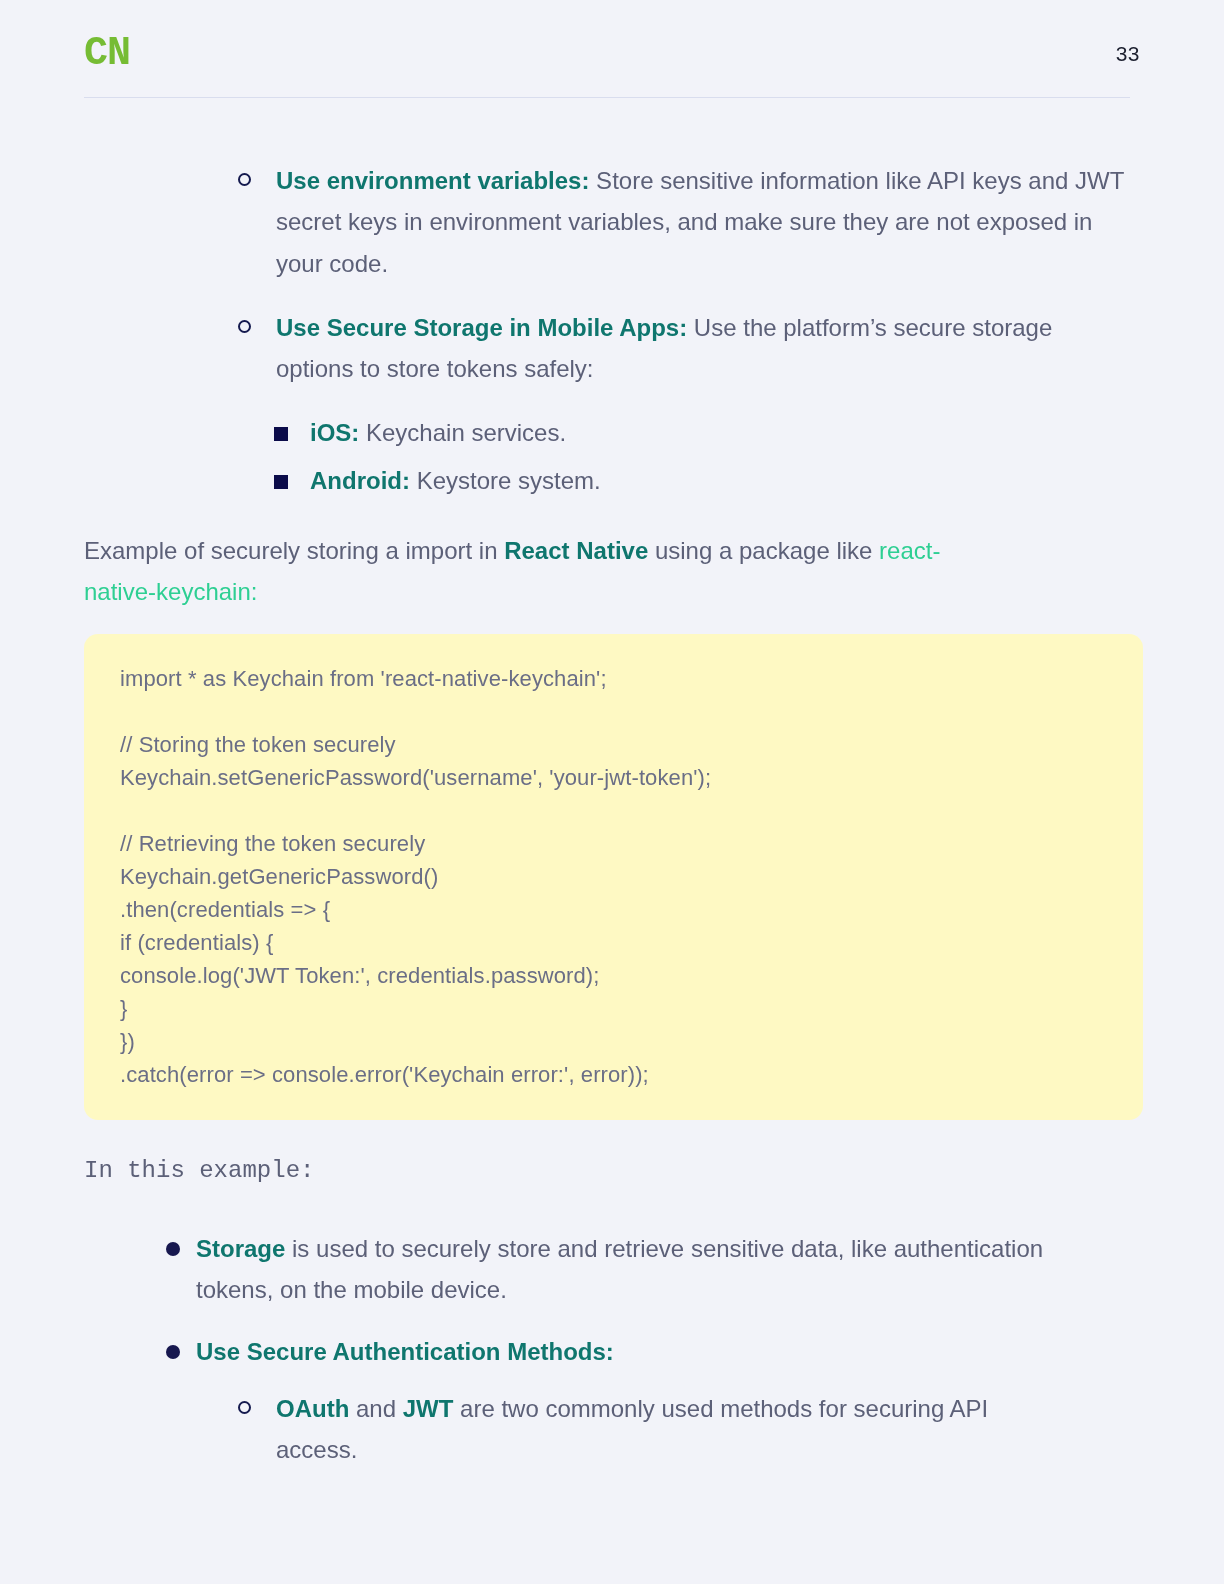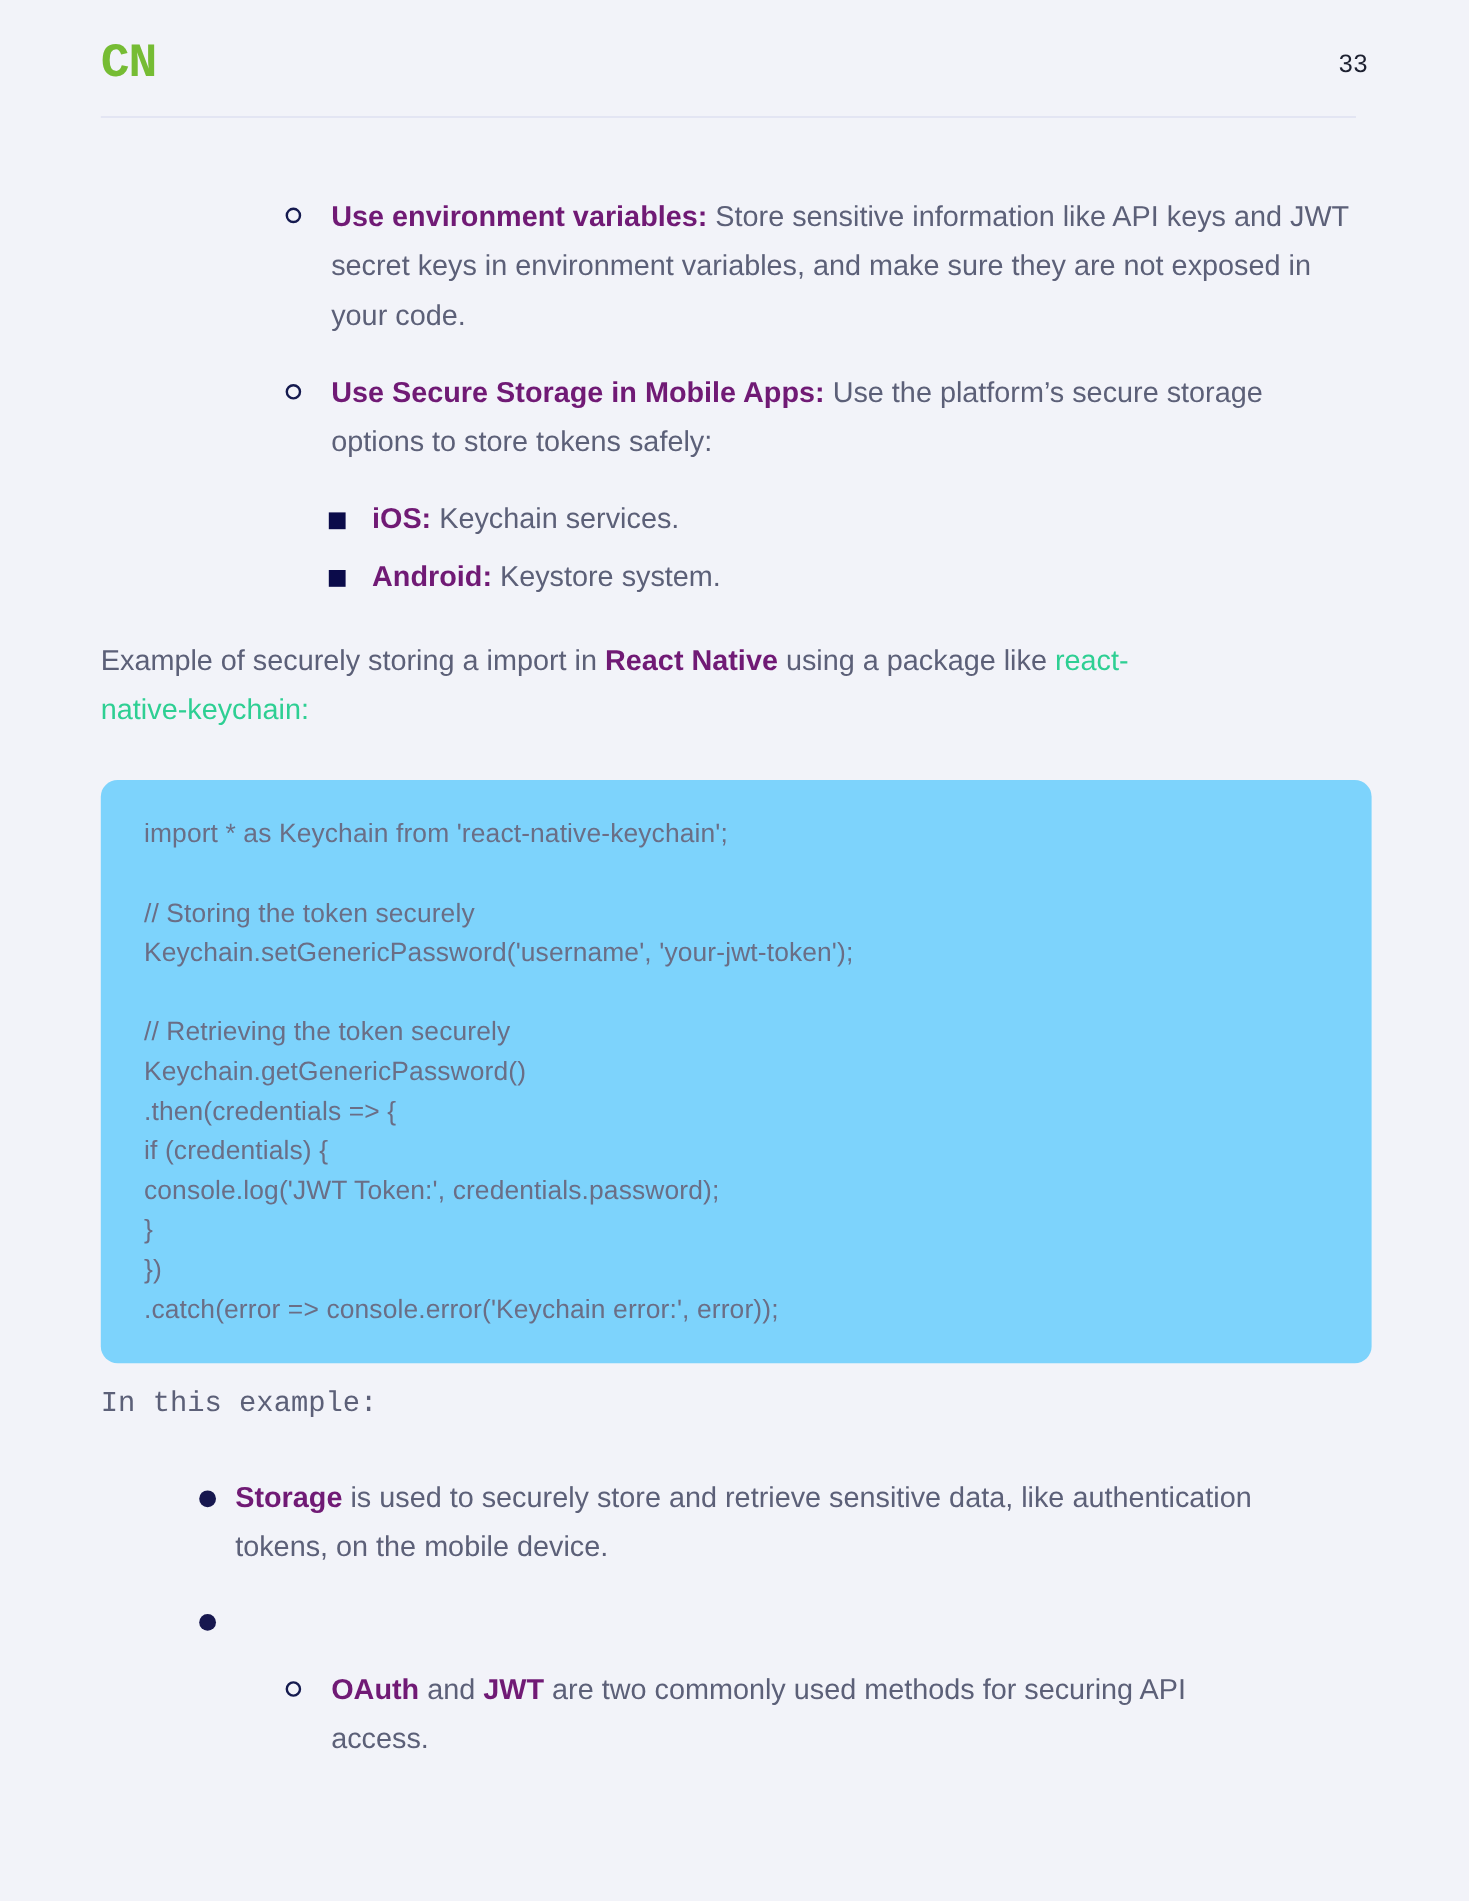--- a/index.html
+++ b/index.html
@@ -62,21 +62,21 @@
 
   
   .body-text {
     font-size: 24px;
     line-height: 1.72;
     color: #5c6078;
     font-weight: 400;
   }
   b, strong, .bold {
     font-weight: 700;
-    color: #701a75;
+    color: #0f766e;
   }
   .code-accent {
     color: #2ecf93;
   }
 
   
   ul.lvl1, ul.lvl2, ul.lvl3 {
     list-style: none;
     margin: 0;
     padding: 0;
@@ -156,24 +156,24 @@
     position: absolute;
     left: 84px;
     top: 530px;
     width: 920px;
   }
 
   
   .code-card {
     position: absolute;
     left: 84px;
-    top: 650px;
+    top: 634px;
     width: 1059px;
     height: 486px;
-    background: #7dd3fc;
+    background: #fef9c3;
     border-radius: 14px;
     box-sizing: border-box;
     padding: 28px 36px;
   }
   pre.code {
     margin: 0;
     font-family: "Liberation Sans", sans-serif;
     font-size: 22px;
     line-height: 1.5;
     color: #6a6e86;
@@ -261,21 +261,21 @@
 
   <p class="body-text sec-inthis" style="margin:0;">In this example:</p>
 
   <ul class="lvl1 sec-bottom-list">
     <li class="item disc body-text">
       <span class="marker"></span>
       <span class="bold">Storage</span><span> is used to securely store and retrieve sensitive data, like authentication tokens, on the mobile device.</span>
     </li>
     <li class="item disc body-text">
       <span class="marker"></span>
-      <span></span>
+      <span class="bold">Use Secure Authentication Methods:</span><span></span>
     </li>
   </ul>
 
   <ul class="lvl3 sec-oauth-list">
     <li class="item circle body-text">
       <span class="marker"></span>
       <span class="bold">OAuth</span><span> and </span><span class="bold">JWT</span><span> are two commonly used methods for securing API access.</span>
     </li>
   </ul>
 

